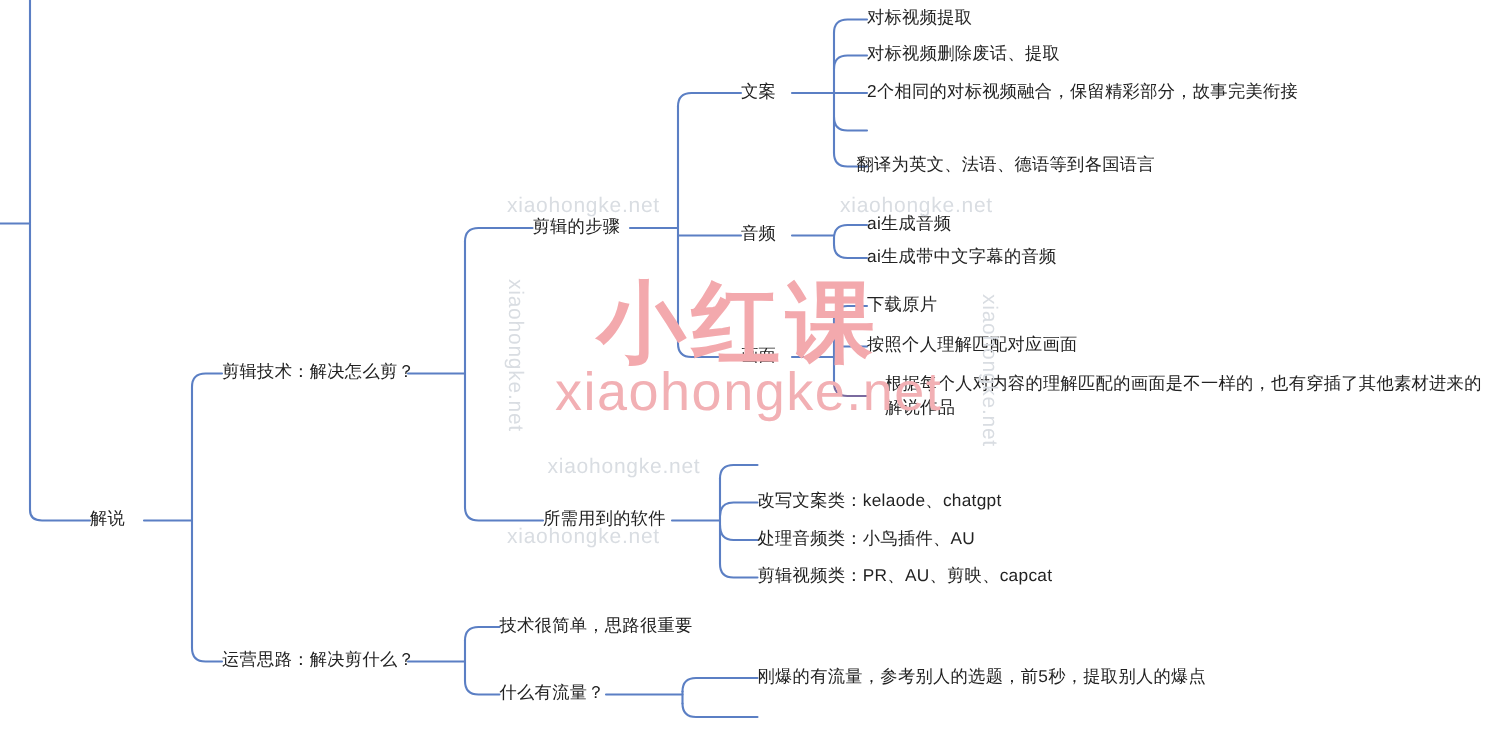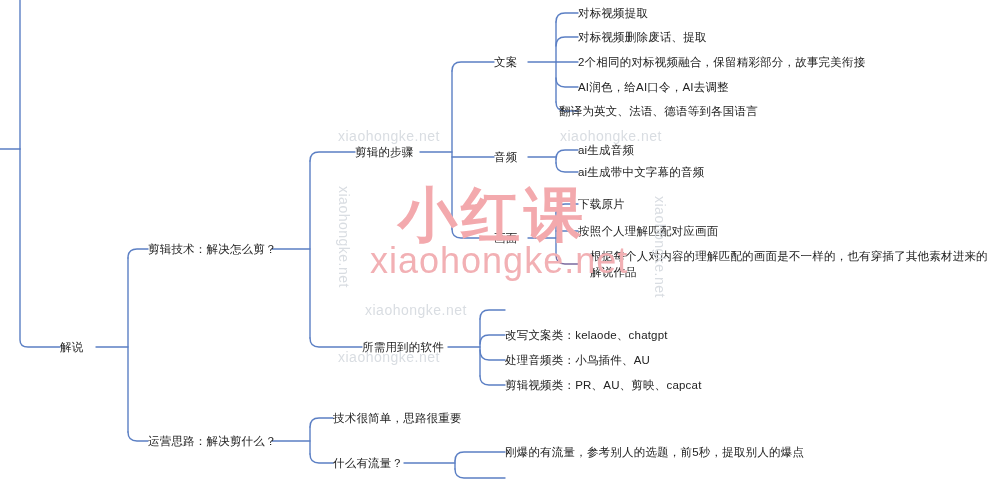--- a/index.html
+++ b/index.html
@@ -143,22 +143,21 @@
 
   <div class="node" style="left:148px; top:249px;">剪辑技术：解决怎么剪？</div>
 
   <div class="node" style="left:355px; top:152px;">剪辑的步骤</div>
 
   <div class="node" style="left:494px; top:62px;">文案</div>
 
   <div class="node" style="left:578px; top:13px;">对标视频提取</div>
   <div class="node" style="left:578px; top:37px;">对标视频删除废话、提取</div>
   <div class="node" style="left:578px; top:62px;">2个相同的对标视频融合，保留精彩部分，故事完美衔接</div>
-  <div class="node" style="left:578px; top:87px;">AI润色，给AI口令，AI去调整</div>
-  <div class="node" style="left:559px; top:111px;">翻译为英文、法语、德语等到各国语言</div>
+  <div class="node" style="left:571px; top:111px;">翻译为英文、法语、德语等到各国语言</div>
 
   <div class="node" style="left:494px; top:157px;">音频</div>
   <div class="node" style="left:578px; top:150px;">ai生成音频</div>
   <div class="node" style="left:578px; top:172px;">ai生成带中文字幕的音频</div>
 
   <div class="node" style="left:494px; top:238px;">画面</div>
   <div class="node" style="left:578px; top:204px;">下载原片</div>
   <div class="node" style="left:578px; top:231px;">按照个人理解匹配对应画面</div>
   <div class="node wrap" style="left:578px; top:264px;">根据每个人对内容的理解匹配的画面是不一样的，也有穿插了其他素材进来的解说作品</div>
 

